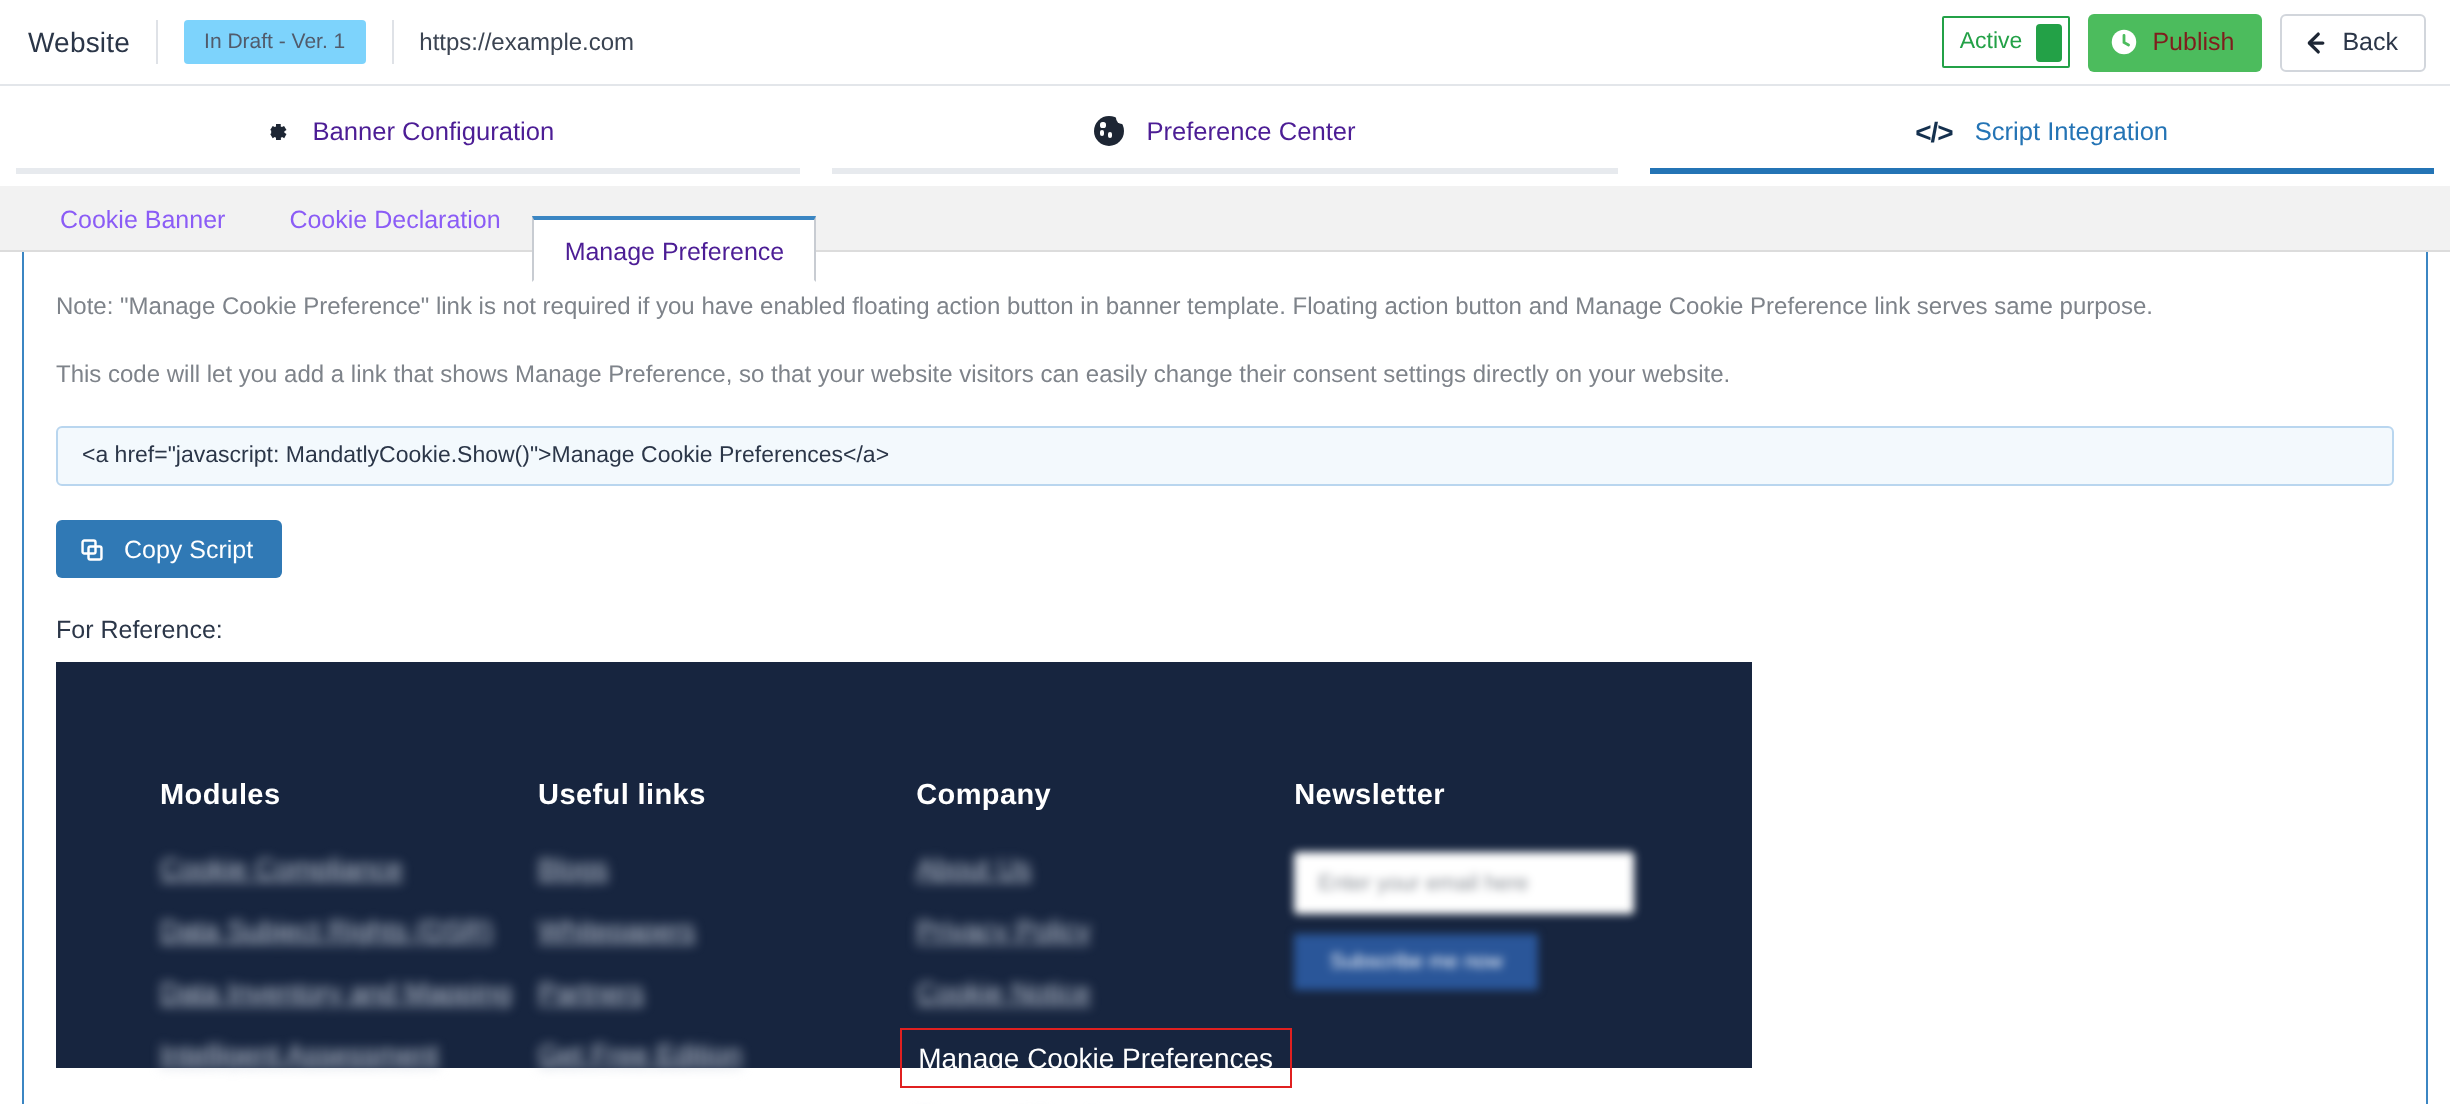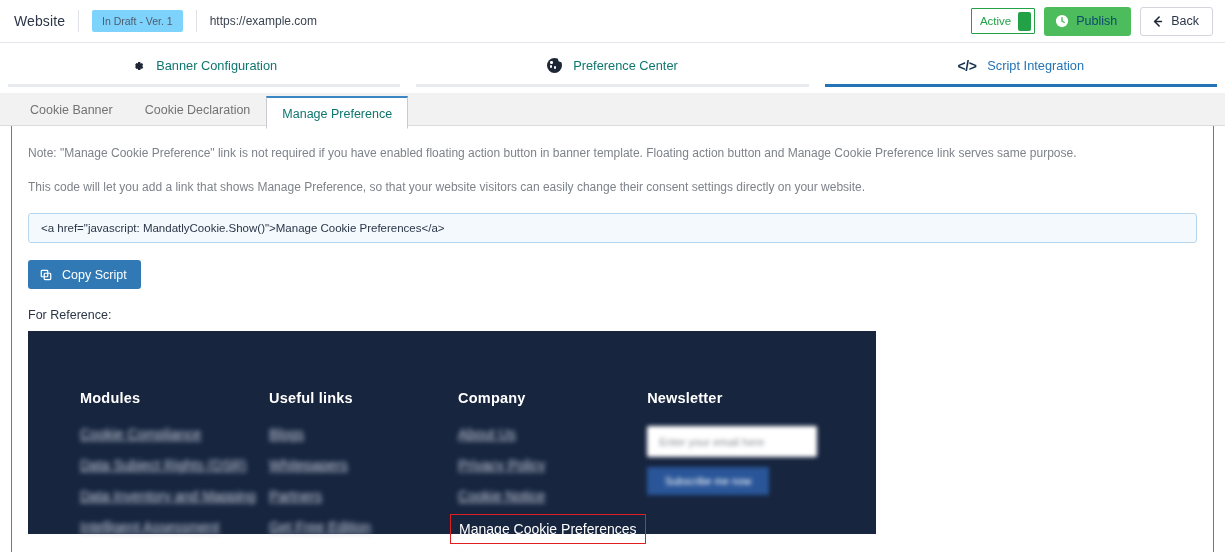--- a/index.html
+++ b/index.html
@@ -43,21 +43,21 @@
   }
   .toggle-pill .lbl {
     font-size: 11.5px; color: #23a147; margin-right: 7px;
   }
   .toggle-knob {
     width: 13px; height: 19px; background: #23a147;
     border-radius: 2px; margin-right: 3px;
   }
   .btn-publish {
     display: flex; align-items: center; gap: 7px;
-    background: #4cbc5d; color: #0c4a6e;
+    background: #4cbc5d; color: #7f1d1d;
     border: none; border-radius: 3px;
     height: 29px; padding: 0 14px 0 11px;
     font-size: 12.5px; font-family: inherit; cursor: pointer; text-align: center;
   }
   .btn-back {
     display: flex; align-items: center; gap: 7px;
     background: #fff; color: #2b3648;
     border: 1px solid #d2d6dc; border-radius: 3px;
     height: 29px; padding: 0 13px 0 10px;
     font-size: 12.5px; font-family: inherit; cursor: pointer;
@@ -67,21 +67,21 @@
   
   .maintabs {
     display: flex; width: 100%; background: #fff;
     padding-top: 4px;
   }
   .mtab {
     flex: 1 1 0;
     display: flex; align-items: center; justify-content: center;
     gap: 11px;
     height: 40px;
-    font-size: 12.8px; color: #0f766e;
+    font-size: 12.8px; color: #4c1d95;
     border-bottom: 3px solid #e7eaee;
     margin: 0 8px;
     cursor: pointer;
     position: relative;
   }
   .mtab.active { color: #2474b5; border-bottom-color: #2474b5; }
   .mtab .gear { font-size: 14px; color: #1d2634; }
   .mtab .code { font-size: 14px; color: #14304e; font-weight: 700; letter-spacing: -.5px; }
 
   
@@ -103,34 +103,34 @@
   
   .subtabstrip {
     background: #f2f2f2;
     border-bottom: 1px solid #dcdcdc;
     height: 33px;
     display: flex; align-items: flex-end;
     padding-left: 14px;
     margin-top: 6px;
   }
   .stab {
-    font-size: 12.5px; color: #737373;
+    font-size: 12.5px; color: #8b5cf6;
     padding: 8px 15px 8px 15px;
     height: 32px; line-height: 16px;
     cursor: pointer; background: transparent;
     border: 1px solid transparent;
     white-space: nowrap;
   }
   .stab.active {
     background: #ffffff;
     border: 1px solid #c8ccd2;
     border-top: 2px solid #3b86c3;
     border-bottom: 1px solid #ffffff;
-    color: #0f766e;
-    position: relative; top: 4px;
+    color: #4c1d95;
+    position: relative; top: 16px;
     height: 33px;
   }
 
   
   .panel {
     margin: 0 11px 6px 11px;
     border: 1px solid #3b86c3;
     border-top: none;
     background: #fff;
     height: 441px;

